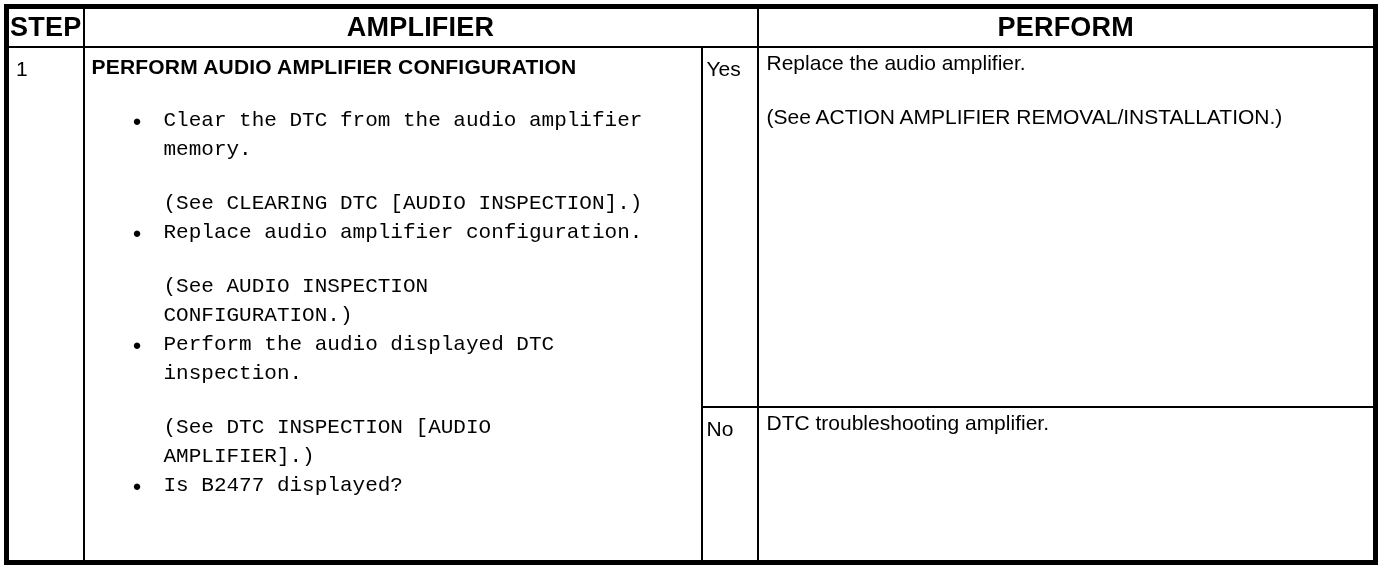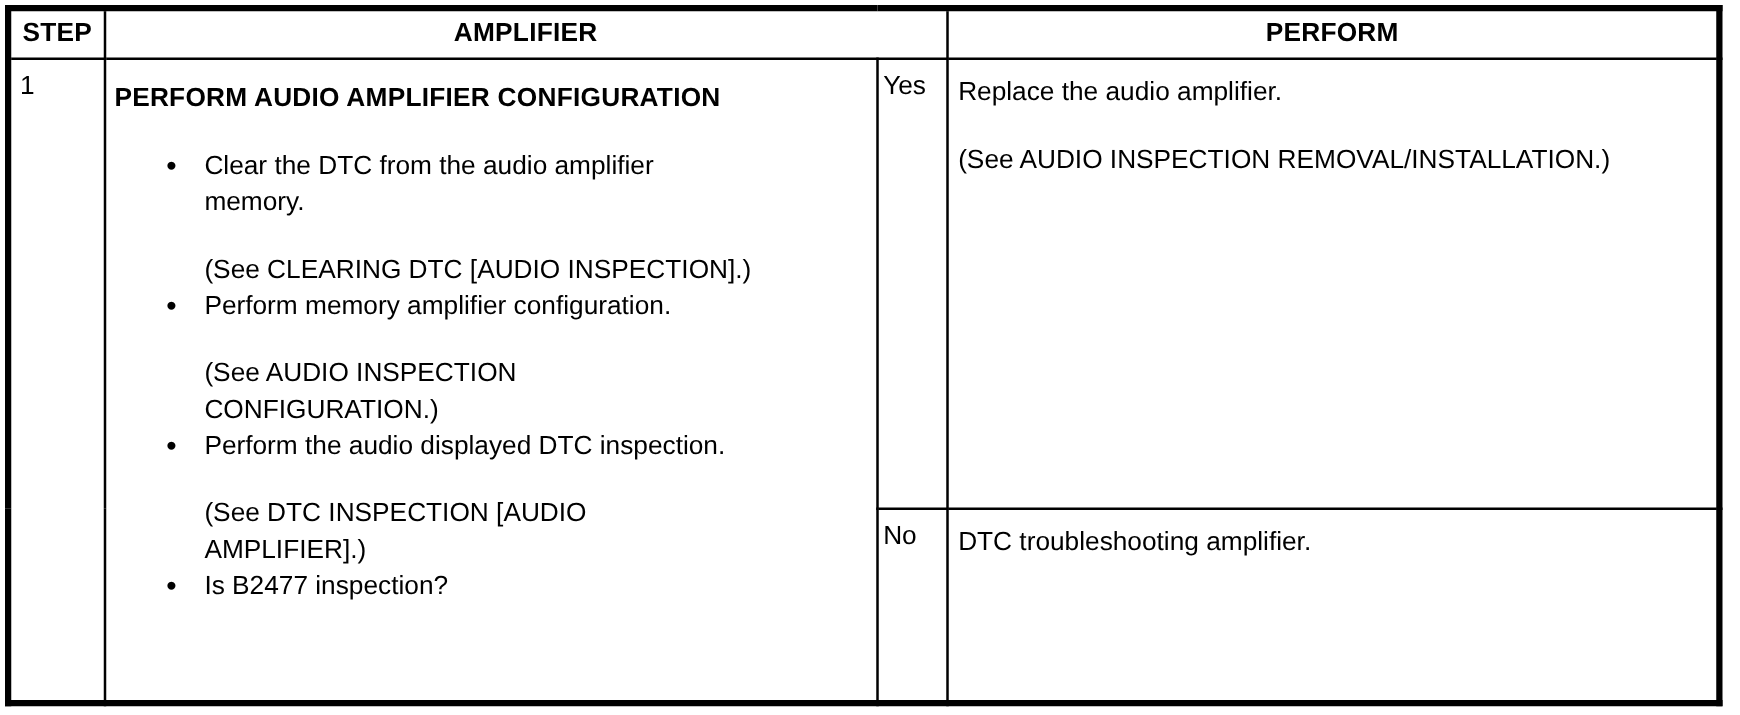--- a/index.html
+++ b/index.html
@@ -17,56 +17,56 @@
     width: 1374px; height: 561px;
     border-collapse: collapse;
     table-layout: fixed;
     background: #ffffff;
   }
   .ts-table th, .ts-table td {
     border: 2px solid #000000;
   }
   .ts-table { border: 5px solid #000000; }
   .ts-table th {
-    font-size: 21px;
+    font-size: 27px;
     font-weight: bold;
     text-align: center;
     vertical-align: middle;
     height: 40px;
     letter-spacing: 0.2px;
   }
   .ts-table td {
     vertical-align: top;
     font-size: 21px;
     line-height: 29px;
   }
   tr.row-yes { height: 360px; }
   tr.row-no  { height: 156px; }
 
   td.step-cell   { padding: 6px 2px 0 7px; }
-  td.insp-cell   { padding: 16px 8px 0 7px; }
+  td.insp-cell   { padding: 4px 8px 0 7px; }
   td.answer-cell { padding: 6px 1px 16px 4px; }
-  td.action-cell { padding: 11px 6px 0 8px; }
+  td.action-cell { padding: 0 6px 0 8px; }
 
   .insp-title {
     font-weight: bold;
     margin-bottom: 25px;
     letter-spacing: 0.2px;
   }
   .bullet-item {
     display: flex;
     margin-left: 41px;
   }
   .bullet-dot {
     flex: 0 0 31px;
     width: 31px;
     font-size: 15px;
     line-height: 29px;
   }
-  .bullet-body { flex: 1 1 auto; }
+  .bullet-body { flex: 1 1 auto; font-family: Liberation Mono, monospace; }
   .para {
     white-space: pre-line;
     margin-bottom: 25px;
   }
   .para:last-child { margin-bottom: 0; }
 </style>
 </head>
 <body>
 
 <table class="ts-table">
@@ -92,46 +92,46 @@
         <div class="bullet-body">
           <div class="para">Clear the DTC from the audio amplifier
 memory.</div>
           <div class="para">(See CLEARING DTC [AUDIO INSPECTION].)</div>
         </div>
       </div>
 
       <div class="bullet-item">
         <span class="bullet-dot">●</span>
         <div class="bullet-body">
-          <div class="para">Perform memory amplifier configuration.</div>
+          <div class="para">Replace audio amplifier configuration.</div>
           <div class="para">(See AUDIO INSPECTION
 CONFIGURATION.)</div>
         </div>
       </div>
 
       <div class="bullet-item">
         <span class="bullet-dot">●</span>
         <div class="bullet-body">
           <div class="para">Perform the audio displayed DTC inspection.</div>
           <div class="para">(See DTC INSPECTION [AUDIO
 AMPLIFIER].)</div>
         </div>
       </div>
 
       <div class="bullet-item">
         <span class="bullet-dot">●</span>
         <div class="bullet-body">
-          <div class="para">Is B2477 inspection?</div>
+          <div class="para">Is B2477 displayed?</div>
         </div>
       </div>
     </td>
     <td class="answer-cell">Yes</td>
     <td class="action-cell">
       <div class="para">Replace the audio amplifier.</div>
-      <div class="para">(See AUDIO INSPECTION REMOVAL/INSTALLATION.)</div>
+      <div class="para">(See ACTION AMPLIFIER REMOVAL/INSTALLATION.)</div>
     </td>
   </tr>
   <tr class="row-no">
     <td class="answer-cell">No</td>
     <td class="action-cell">
       <div class="para">DTC troubleshooting amplifier.</div>
     </td>
   </tr>
 </tbody>
   </table>

